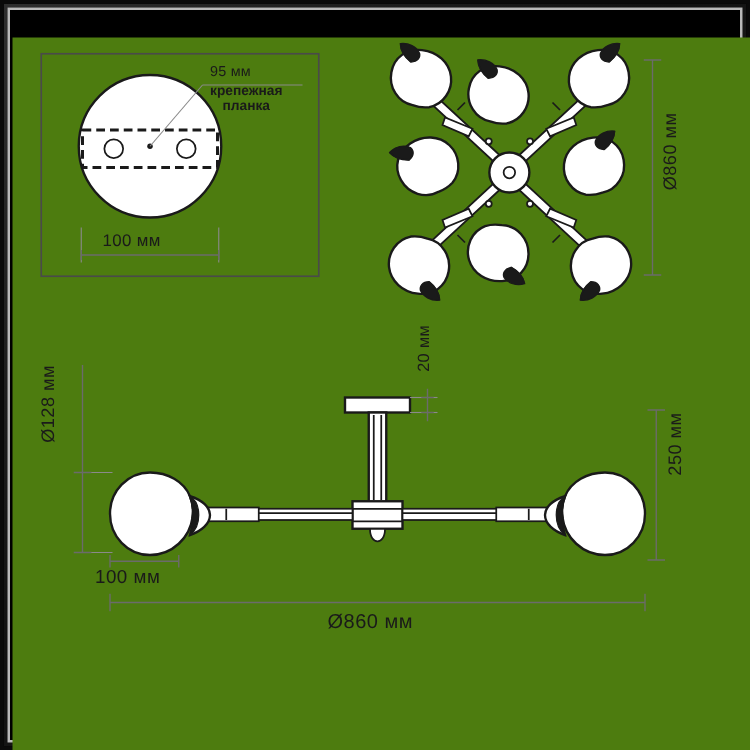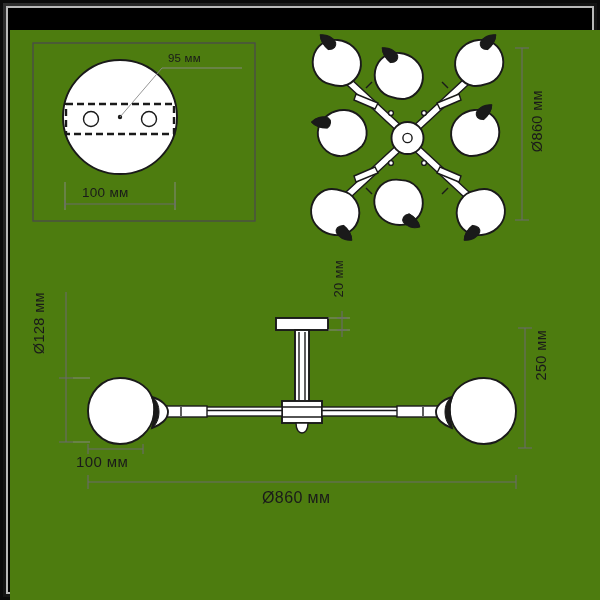--- a/index.html
+++ b/index.html
@@ -259,20 +259,24 @@
 
         <g>
           <path class="dim" d="M 78,452 L 506,452"></path>
           <path class="dim" d="M 78,445 L 78,459"></path>
           <path class="dim" d="M 506,445 L 506,459"></path>
         </g>
       </g>
     </svg>
 
     <div class="lbl lbl-95">95 мм</div>
+    <div class="lbl lbl-brkt">
+      <span>крепежная</span><br>
+      <span>планка</span>
+    </div>
     <div class="lbl lbl-100a">100 мм</div>
 
     <div class="lbl lbl-d860r">Ø860 мм</div>
 
     <div class="lbl lbl-d128">Ø128 мм</div>
     <div class="lbl lbl-250">250 мм</div>
     <div class="lbl lbl-20">20 мм</div>
     <div class="lbl lbl-100b">100 мм</div>
     <div class="lbl lbl-d860b">Ø860 мм</div>
   </div>

